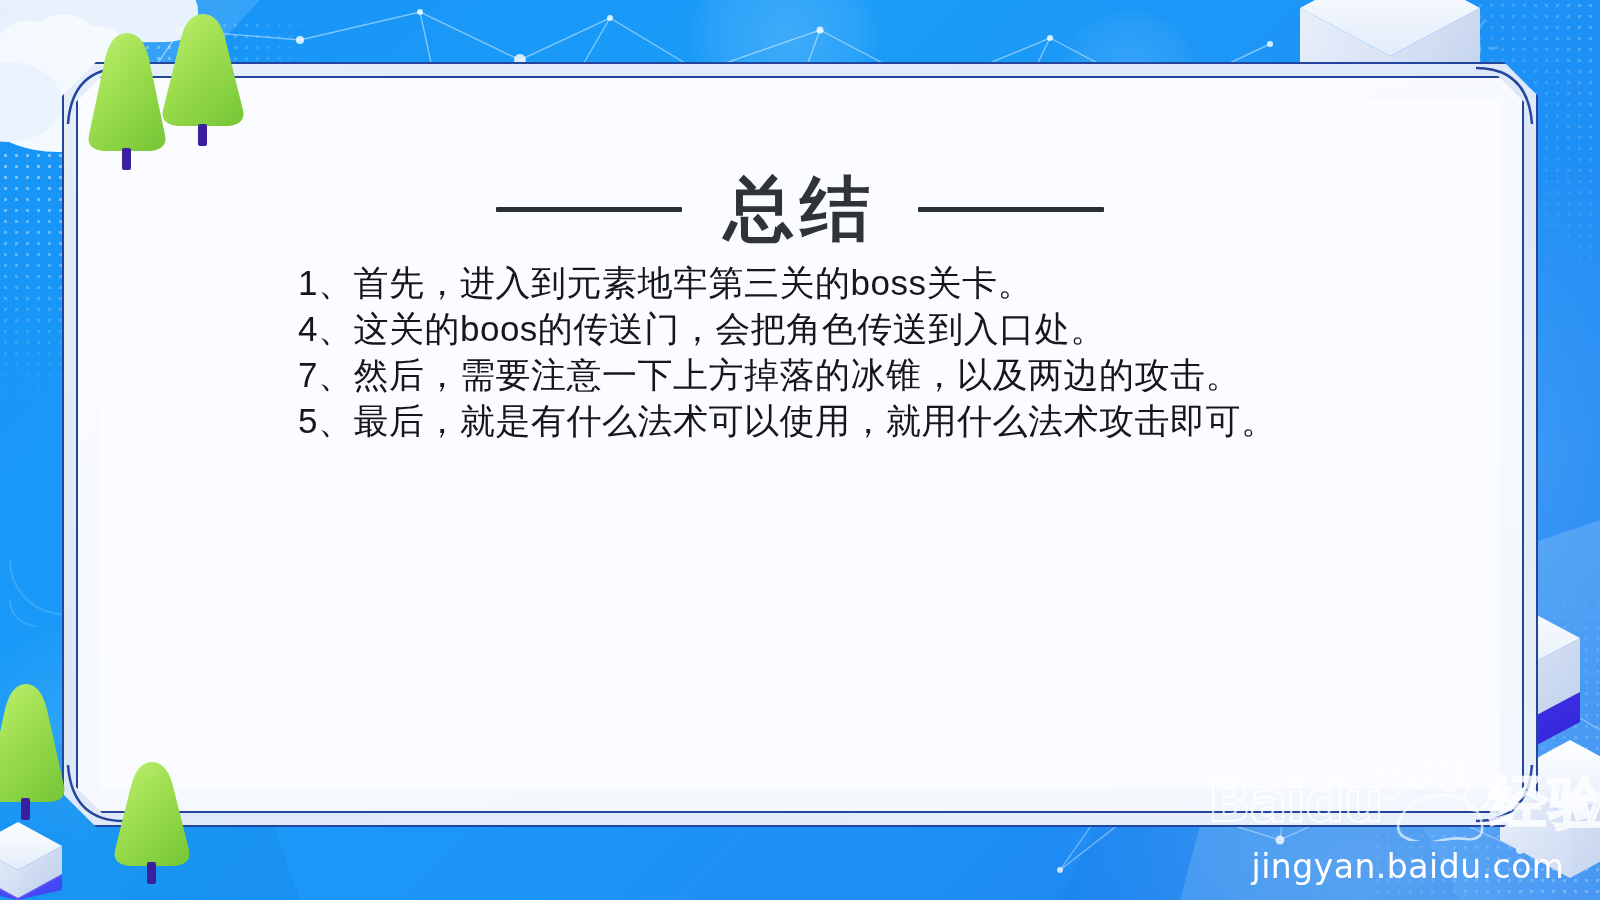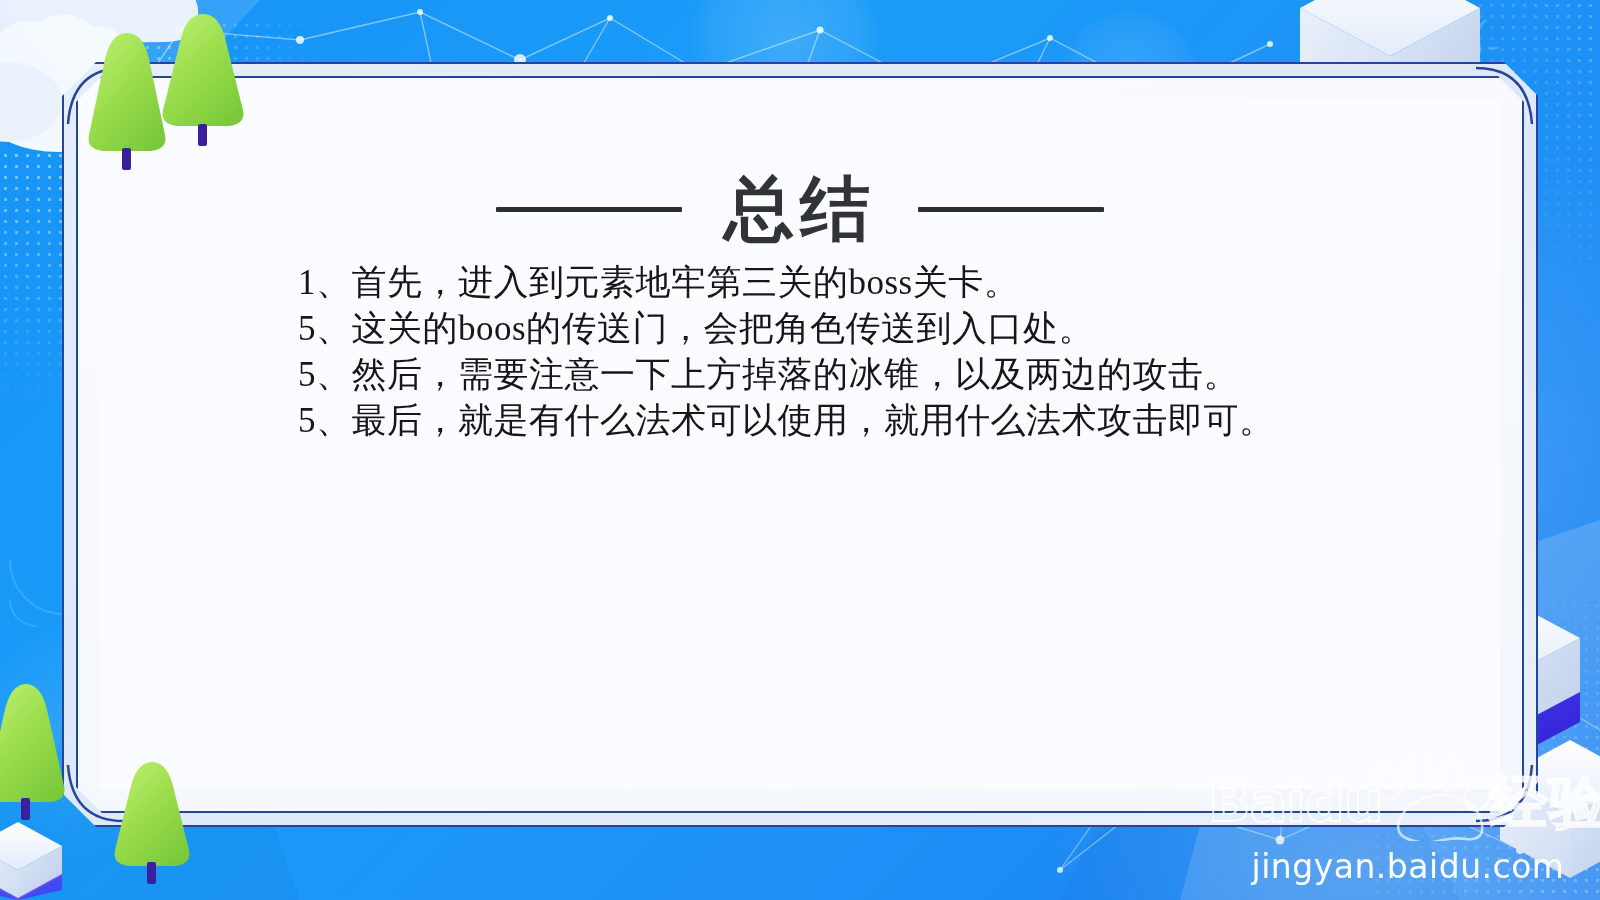--- a/index.html
+++ b/index.html
@@ -137,21 +137,21 @@
     line-height: 1;
     white-space: nowrap;
   }
 
   
   #body-list {
     position: absolute;
     left: 236px;
     top: 198px;
     width: 1010px;
-    font-family: Liberation Serif, serif;
+    font-family: Liberation Sans, sans-serif;
     font-size: 35px;
     line-height: 46px;
     color: #15171a;
     letter-spacing: .5px;
   }
   #body-list p { margin: 0; }
 
   
   #watermark {
     position: absolute;
@@ -385,22 +385,22 @@
     </div>
 
     <div id="title-row">
       <div class="rule"></div>
       <div id="title-text">总结</div>
       <div class="rule"></div>
     </div>
 
     <div id="body-list">
       <p>1、首先，进入到元素地牢第三关的boss关卡。</p>
-      <p>5、这关的boos的传送门，会把角色传送到入口处。</p>
-      <p>5、然后，需要注意一下上方掉落的冰锥，以及两边的攻击。</p>
+      <p>4、这关的boos的传送门，会把角色传送到入口处。</p>
+      <p>7、然后，需要注意一下上方掉落的冰锥，以及两边的攻击。</p>
       <p>5、最后，就是有什么法术可以使用，就用什么法术攻击即可。</p>
     </div>
   </div>
 
   <svg class="deco" viewBox="0 0 1600 900" style="pointer-events:none;">
     <defs>
       <linearGradient id="gTree2" x1="0.1" y1="0" x2="0.8" y2="1">
         <stop offset="0%" stop-color="#bdf06e"></stop>
           <stop offset="50%" stop-color="#9adc4c"></stop>
         <stop offset="100%" stop-color="#7ac93a"></stop>

